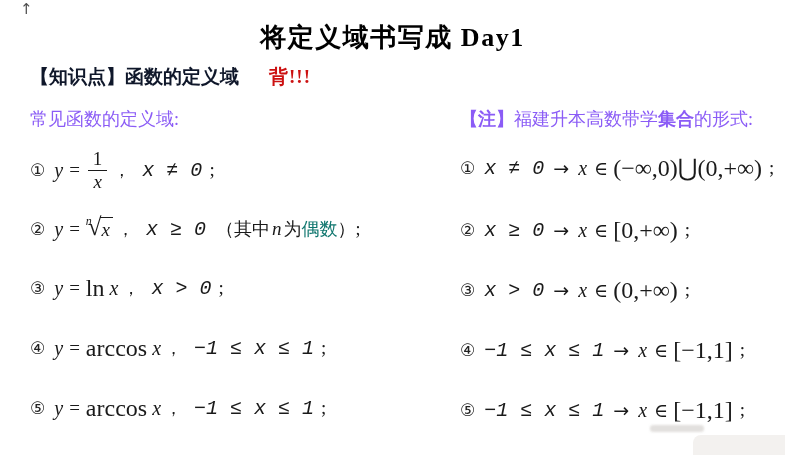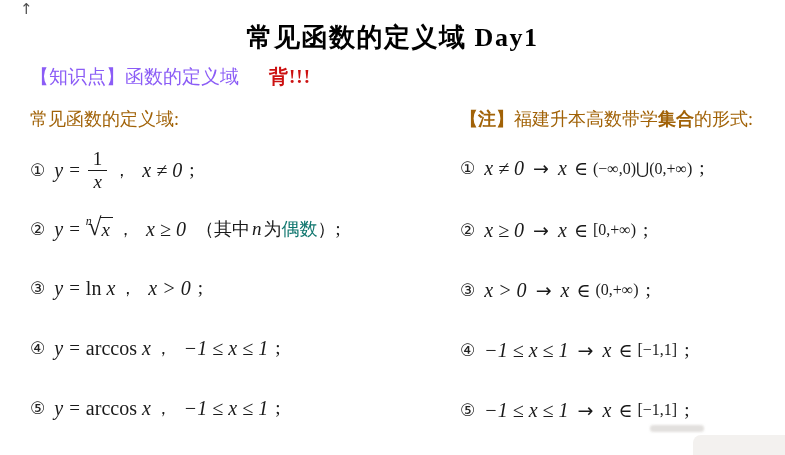--- a/index.html
+++ b/index.html
@@ -10,49 +10,49 @@
   }
   .cursor{
     position:absolute;left:20px;top:0px;font-size:15px;color:#3a3a3a;
     font-family:"DejaVu Sans",sans-serif;opacity:.9;
   }
   .title{
     position:absolute;top:20px;left:0;width:100%;text-align:center;
     font-size:26px;font-weight:bold;letter-spacing:1.5px;color:#000;
   }
   .kp-row{position:absolute;top:64px;left:30px;display:flex;align-items:baseline;white-space:nowrap;}
-  .kp{font-size:19px;font-weight:normal;color:#8b5cf6;}
+  .kp{font-size:19px;font-weight:bold;color:#0f172a;}
   .memo{font-size:19px;font-weight:bold;margin-left:30px;letter-spacing:1px;}
-  .col-header{position:absolute;font-size:18px;white-space:nowrap;color:#a16207;}
+  .col-header{position:absolute;font-size:18px;white-space:nowrap;color:#8b5cf6;}
   .lh{top:107px;left:30px;}
   .rh{top:107px;left:460px;display:flex;white-space:nowrap;}
   .rh .b{font-weight:bold;}
   .row{position:absolute;display:flex;align-items:center;white-space:nowrap;}
   .no{
     font-size:17px;margin-right:9px;color:#222;
     font-family:"DejaVu Sans",sans-serif;
   }
   .mvar{font-style:italic;font-size:20px;}
   .mop{font-size:19px;margin:0 6px;}
-  .func{font-size:20px;margin-right:5px;}
-  .cond{font-style:italic;font-size:20px;}
+  .func{font-size:24px;margin-right:5px;}
+  .cond{font-style:italic;font-size:20px;font-family:Liberation Mono, monospace;}
   .comma{font-size:17px;margin:0 12px 0 4px;}
   .semi{font-size:19px;margin-left:7px;}
   .frac{display:inline-flex;flex-direction:column;text-align:center;margin:0 2px;}
   .fr-top{font-size:19px;line-height:1.15;padding:0 5px;}
   .fr-bot{font-style:italic;font-size:19px;line-height:1.15;border-top:1.7px solid #1a1a1a;padding:0 5px;}
   .root{display:inline-flex;align-items:flex-start;}
   .root-idx{font-style:italic;font-size:12px;margin:-3px -4px 0 0;position:relative;z-index:1;}
   .root-sign{font-size:25px;line-height:1;position:relative;top:-3px;}
   .root-rad{font-style:italic;font-size:19px;border-top:1.7px solid #1a1a1a;margin-left:-2px;padding:1px 3px 0 2px;line-height:1.2;}
   .note{display:flex;align-items:baseline;margin-left:10px;font-size:18px;text-align:center;}
   .note .nv{font-style:italic;font-size:19px;margin:0 2px;}
   .arrow{font-size:19px;margin:0 9px;font-family:"DejaVu Sans",sans-serif;}
   .elem{font-size:19px;margin:0 5px 0 7px;}
-  .mset{font-size:16px;}
+  .mset{font-size:24px;}
   .L{left:30px;}
   .R{left:460px;}
   .l1{top:140px;height:60px;}
   .l2{top:212px;height:34px;}
   .l3{top:274px;height:28px;}
   .l4{top:334px;height:28px;}
   .l5{top:394px;height:28px;}
   .r1{top:154px;height:28px;}
   .r2{top:216px;height:28px;}
   .r3{top:276px;height:28px;}
@@ -61,21 +61,21 @@
   .wm-streak{position:absolute;left:650px;top:425px;width:54px;height:7px;background:#d9d6d3;border-radius:3px;filter:blur(1px);opacity:.75;}
   .wm-box{position:absolute;right:0;bottom:0;width:92px;height:20px;background:#f3f1ef;border-radius:8px 0 0 0;}
 </style>
 </head>
 <body>
 
 <div class="page">
 
   <span class="cursor">↑</span>
 
-  <div class="title">常见函数的定义域 Day1</div>
+  <div class="title">将定义域书写成 Day1</div>
 
   <div class="kp-row">
     <span class="kp">【知识点】函数的定义域</span>
     <span class="memo" style="color: rgb(204, 17, 17);">背!!!</span>
   </div>
 
   <div class="col-header lh">常见函数的定义域:</div>
 
   <div class="row L l1">
     <span class="no">①</span>

